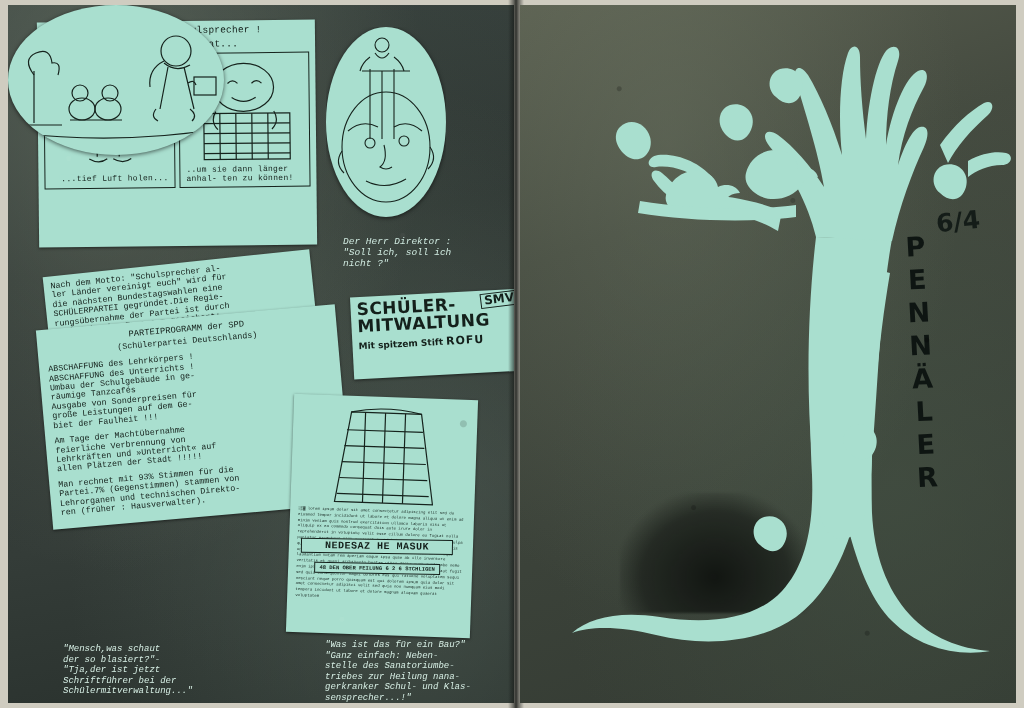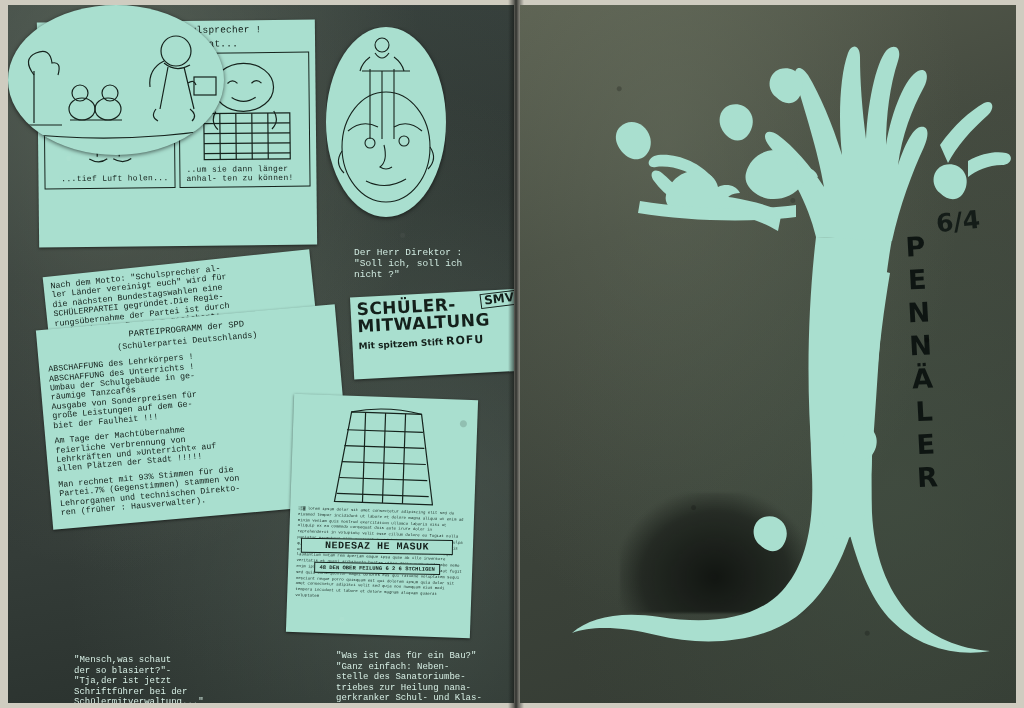--- a/index.html
+++ b/index.html
@@ -282,21 +282,21 @@
   }
   #cap-schaut {
     left: 50px; top: 636px; width: 200px; height: 62px;
     font-size: 9px;
   }
   #cap-bau {
     left: 312px; top: 632px; width: 196px; height: 70px;
     font-size: 9px;
   }
 
-  .capslip p { margin: 11px; white-space: pre-line; }
+  .capslip p { margin: 0; white-space: pre-line; font-style: italic; }
 
   
   .tree-wrap { position: absolute; inset: 0; }
   .tree-svg { position: absolute; left: 0; top: 0; }
   .pennaler {
     position: absolute;
     right: 78px; top: 226px;
     color: #0e1512;
     font-family: "DejaVu Sans", sans-serif;
     font-weight: bold;

